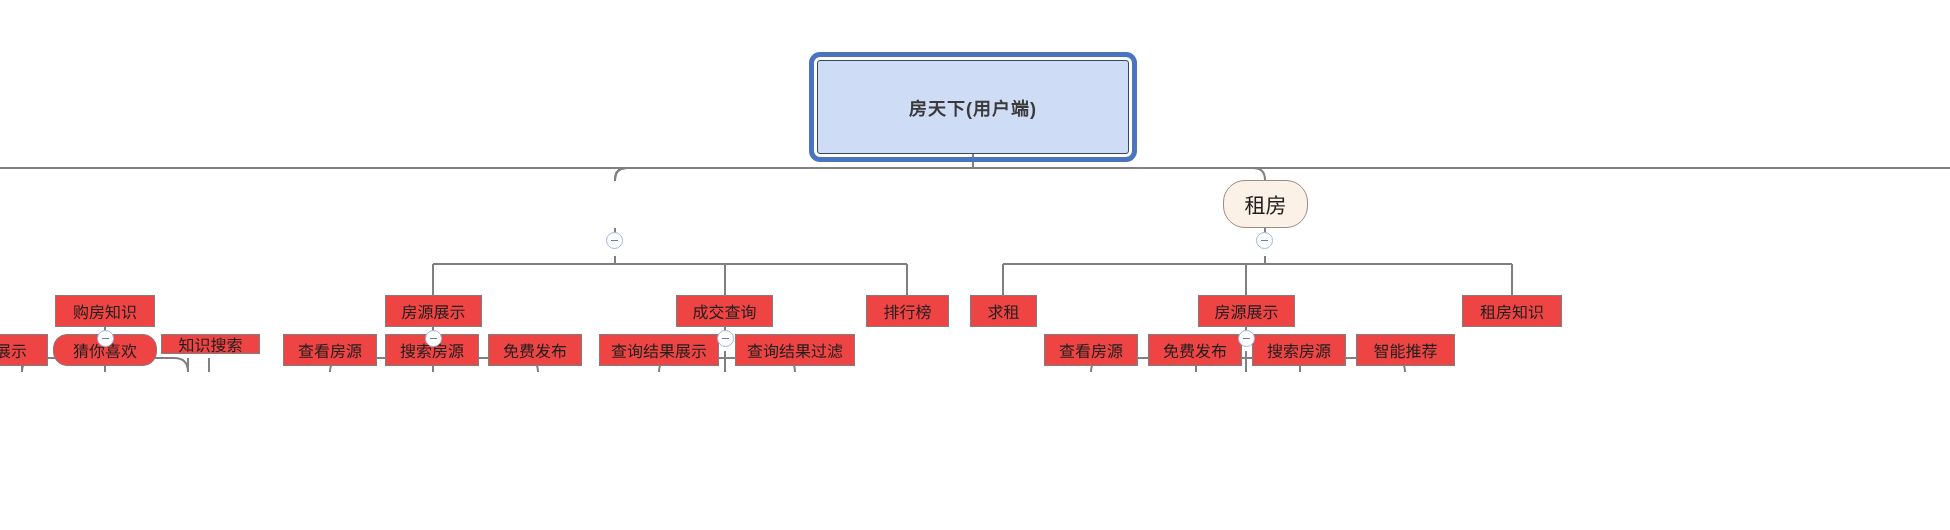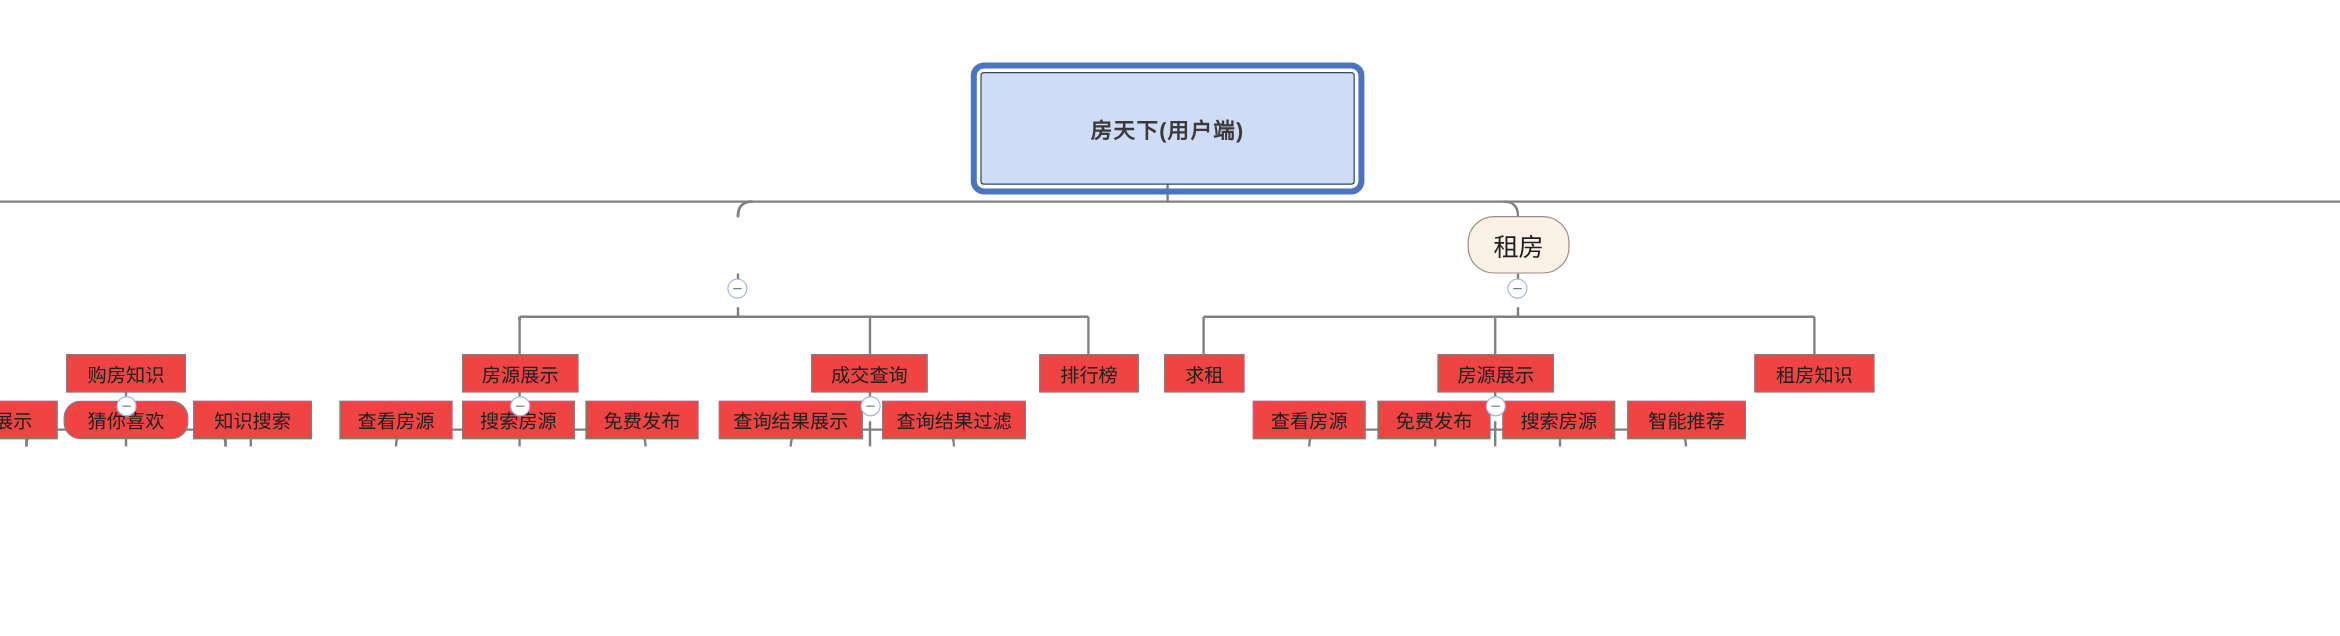--- a/index.html
+++ b/index.html
@@ -201,21 +201,21 @@
   <div class="node plain" style="left:1462px; top:295px; width:100px; height:32px;">
     <span>租房知识</span>
   </div>
 
   <div class="node plain" style="left:-26px; top:334px; width:74px; height:32px;">
     <span>展示</span>
   </div>
   <div class="node plain" style="left:53px; top:334px; width:104px; height:32px;border-radius:14px;">
     <span>猜你喜欢</span>
   </div>
-  <div class="node plain" style="left:161px; top:334px; width:99px; height:32px;">
+  <div class="node plain" style="left:161px; top:334px; width:99px; height:20px;">
     <span>知识搜索</span>
   </div>
 
   <div class="node plain" style="left:283px; top:334px; width:94px; height:32px;">
     <span>查看房源</span>
   </div>
   <div class="node plain" style="left:385px; top:334px; width:94px; height:32px;">
     <span>搜索房源</span>
   </div>
   <div class="node plain" style="left:488px; top:334px; width:94px; height:32px;">

